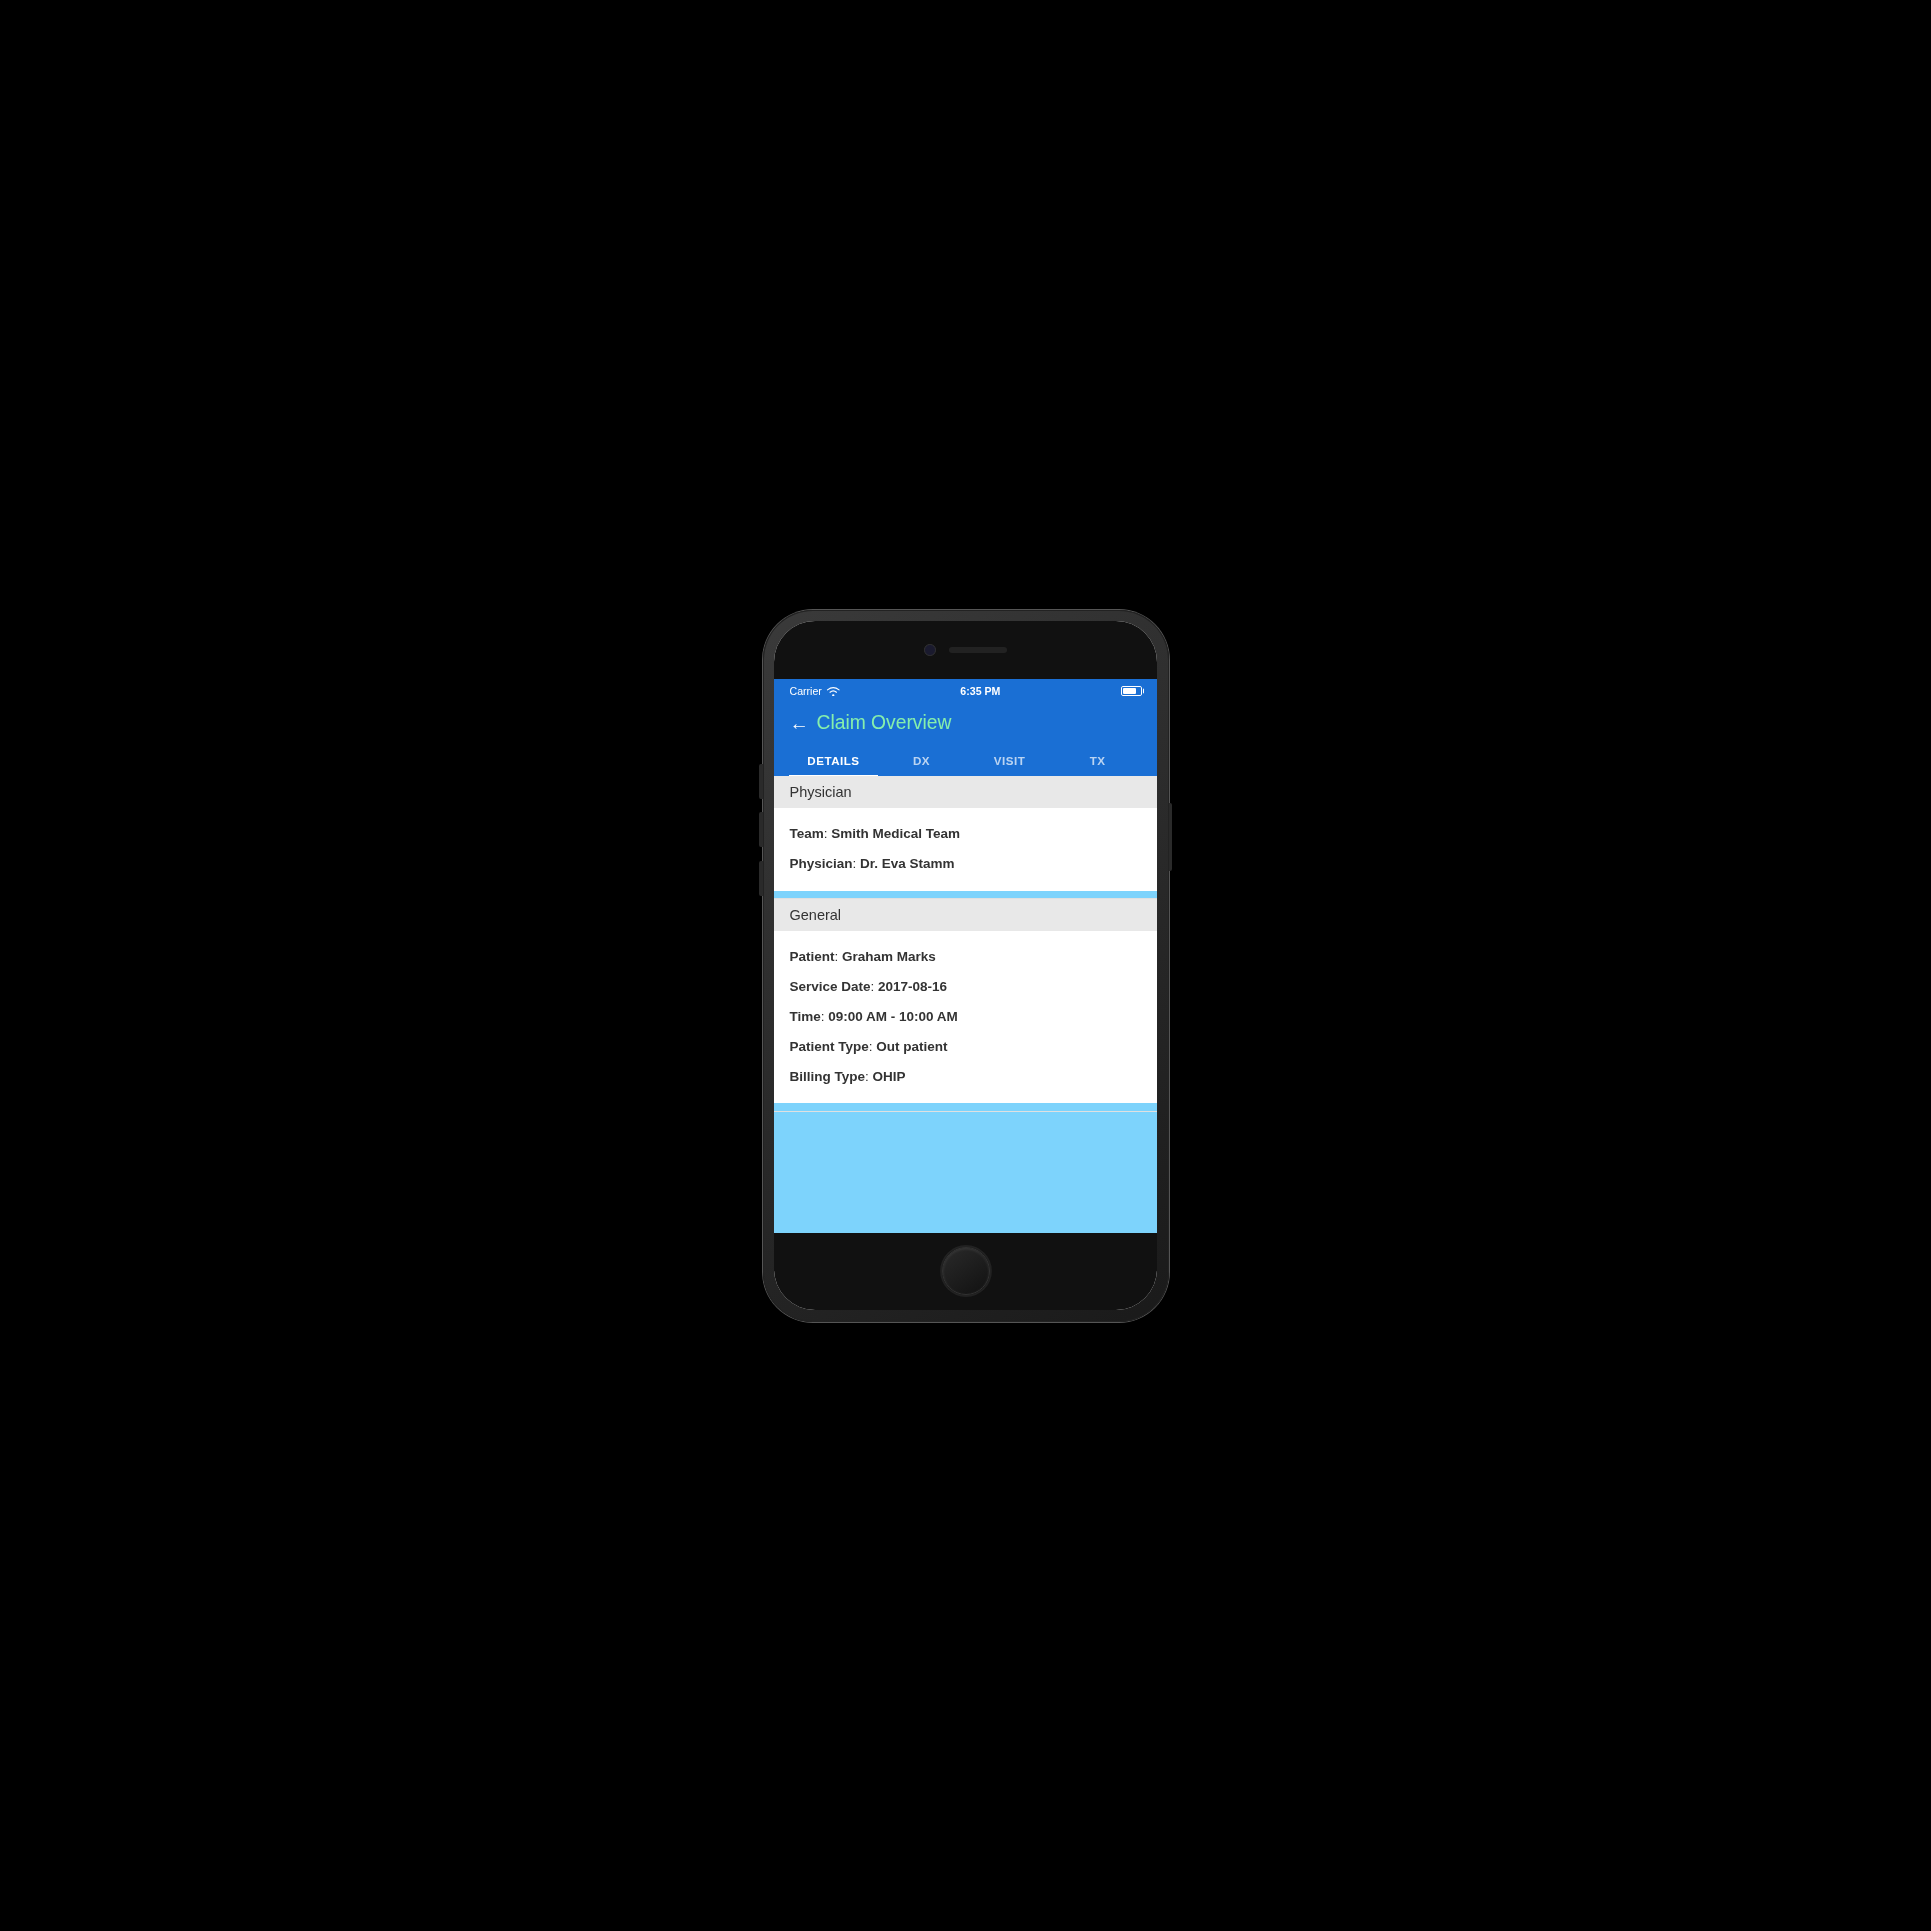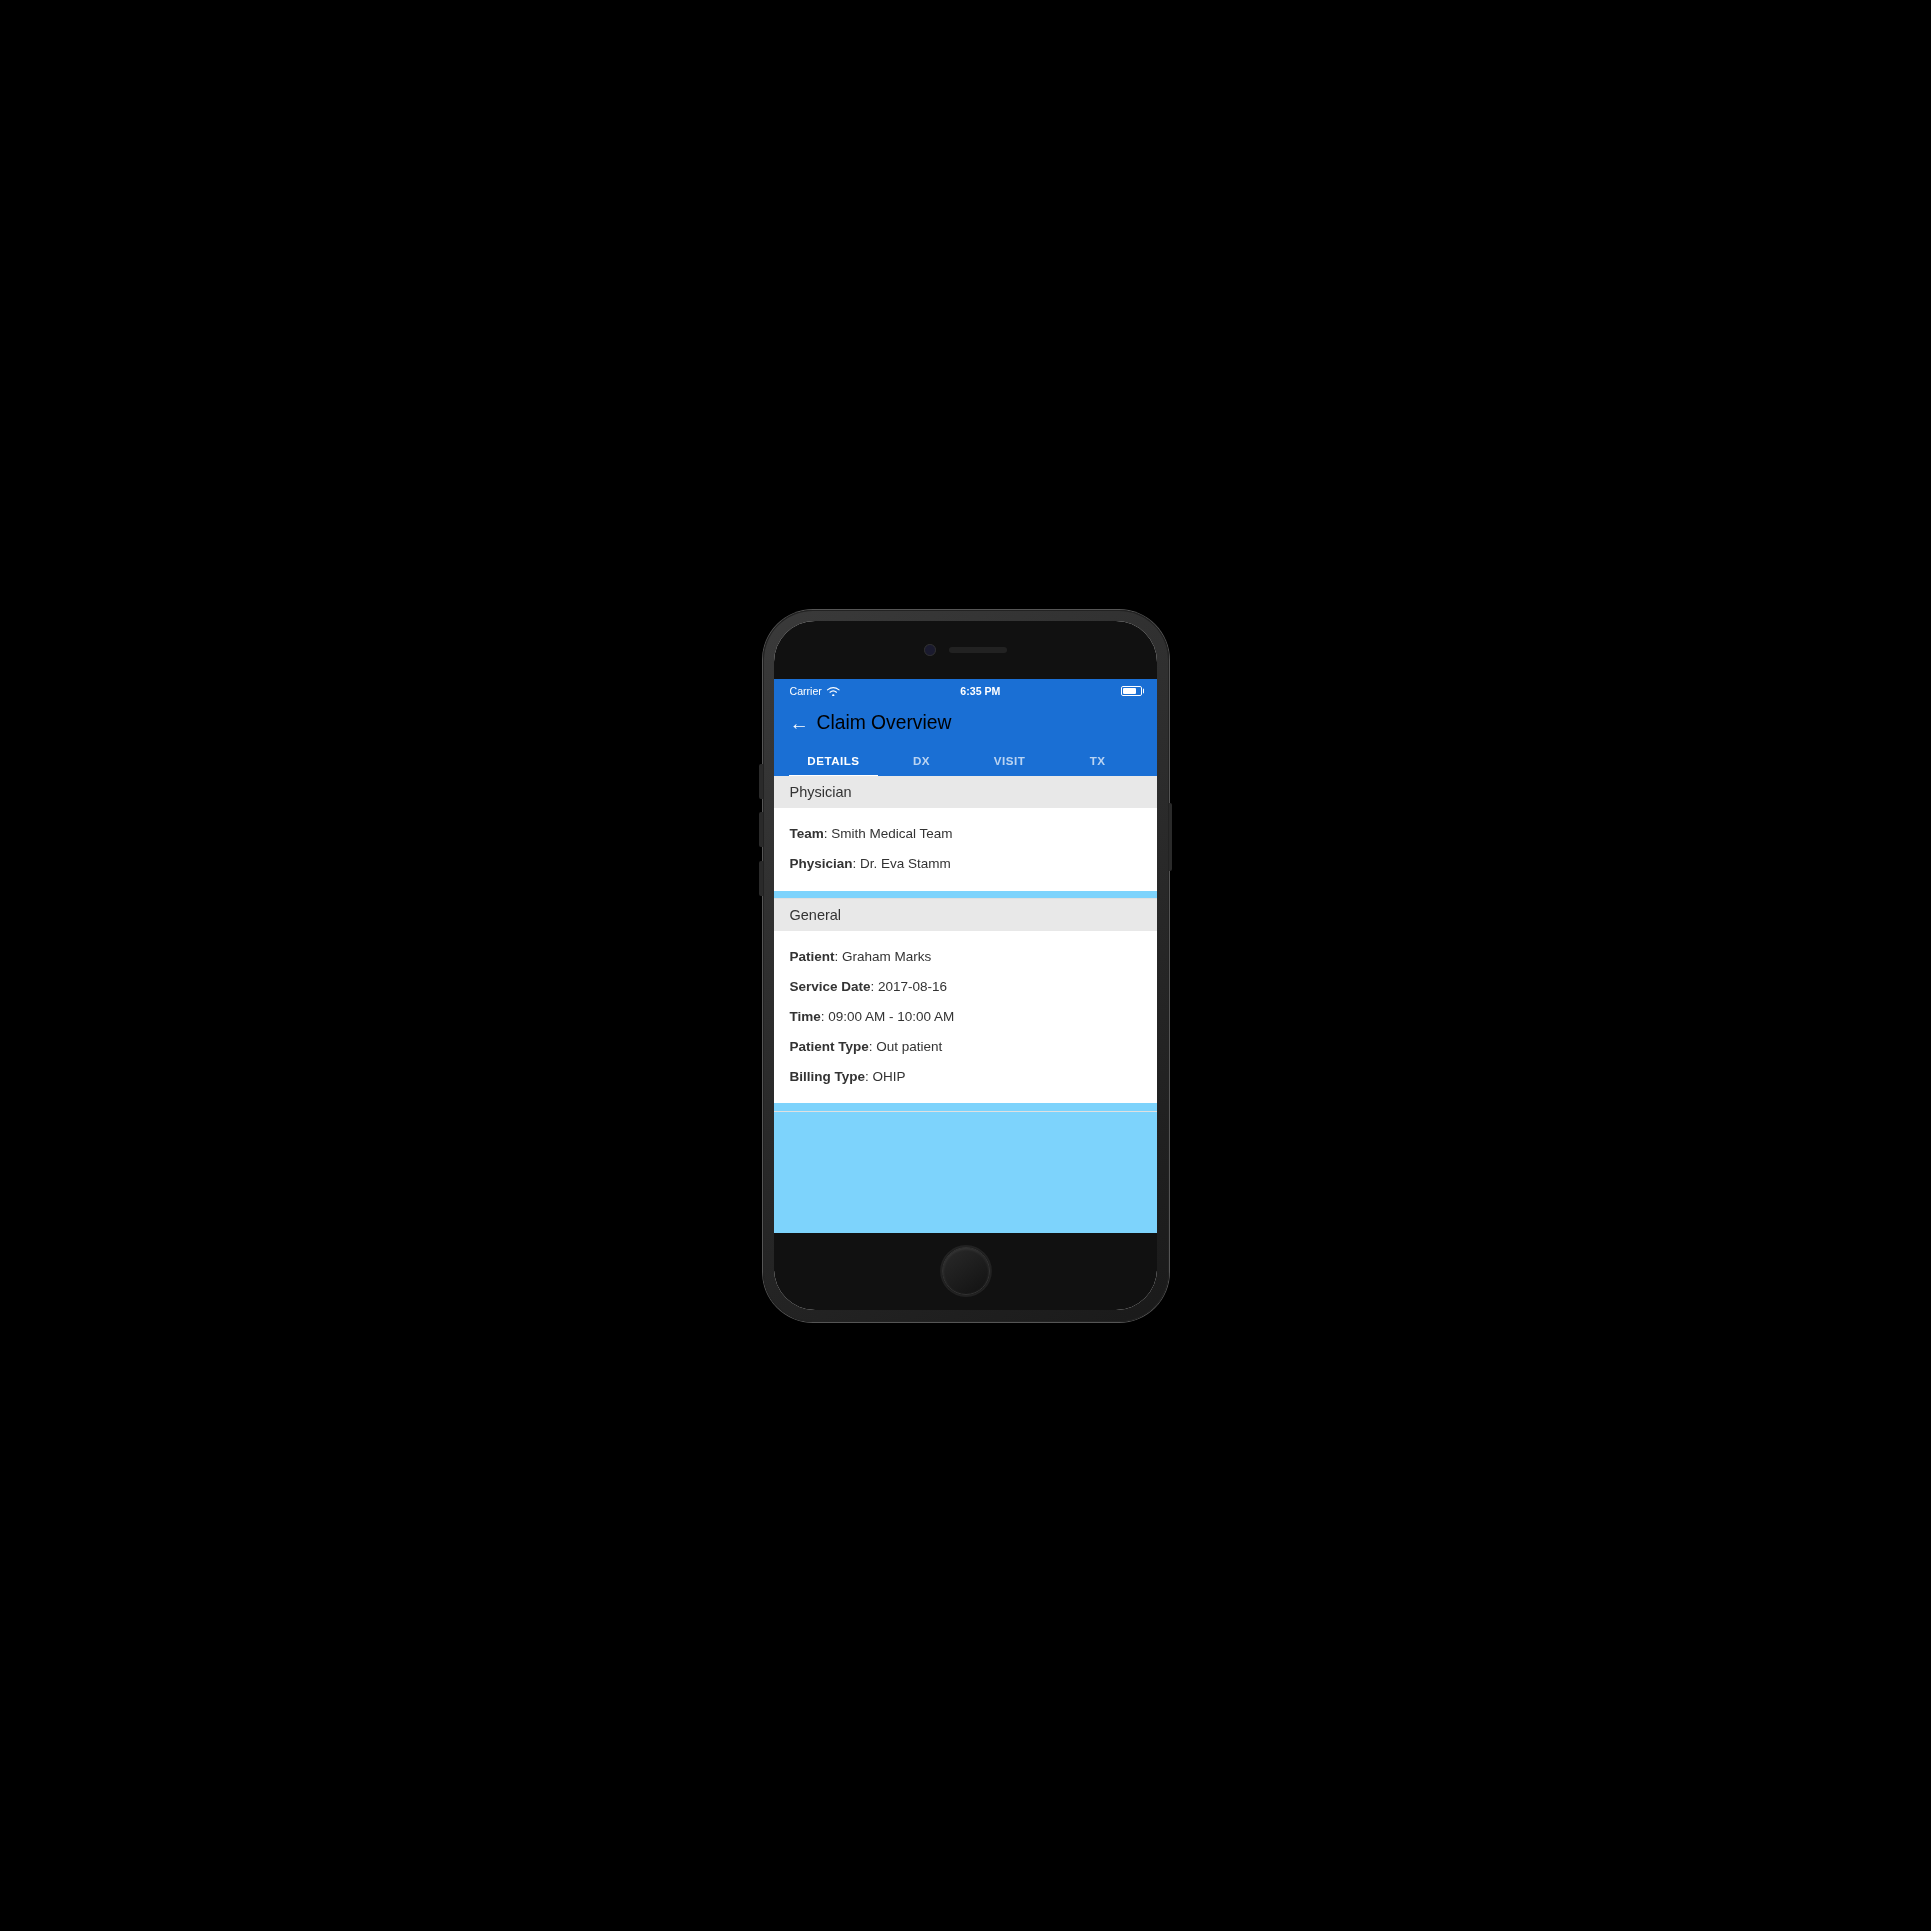--- a/index.html
+++ b/index.html
@@ -170,21 +170,21 @@
     }
 
     .back-arrow {
       color: #fff;
       font-size: 19.3px;
       cursor: pointer;
       line-height: 1;
     }
 
     .header-title {
-      color: #000000;
+      color: #86efac;
       font-size: 19.3px;
       font-weight: 500;
     }
 
     
     .tabs-row {
       display: flex;
       align-items: stretch;
     }
 
@@ -245,21 +245,21 @@
       color: #333;
       line-height: 1.5;
     }
 
     .field-label {
       font-weight: 700;
       margin-top: 10px;
     }
 
     .field-value {
-      font-weight: 400;
+      font-weight: 700;
       margin-top: 40px;
     }
 
     .divider {
       height: 1px;
       background: #e0e0e0;
       margin: 0;
     }
 
     

